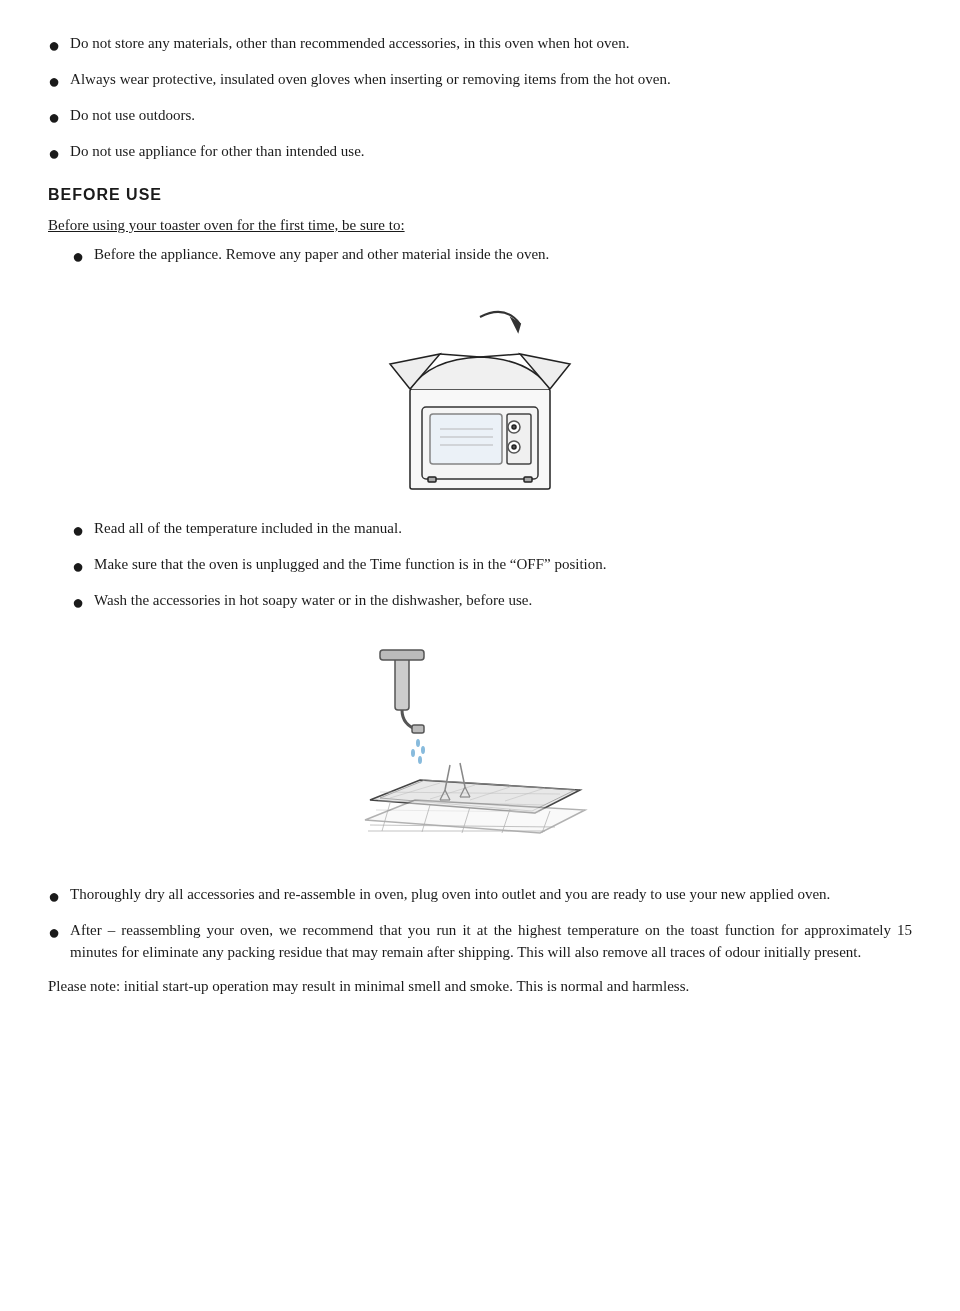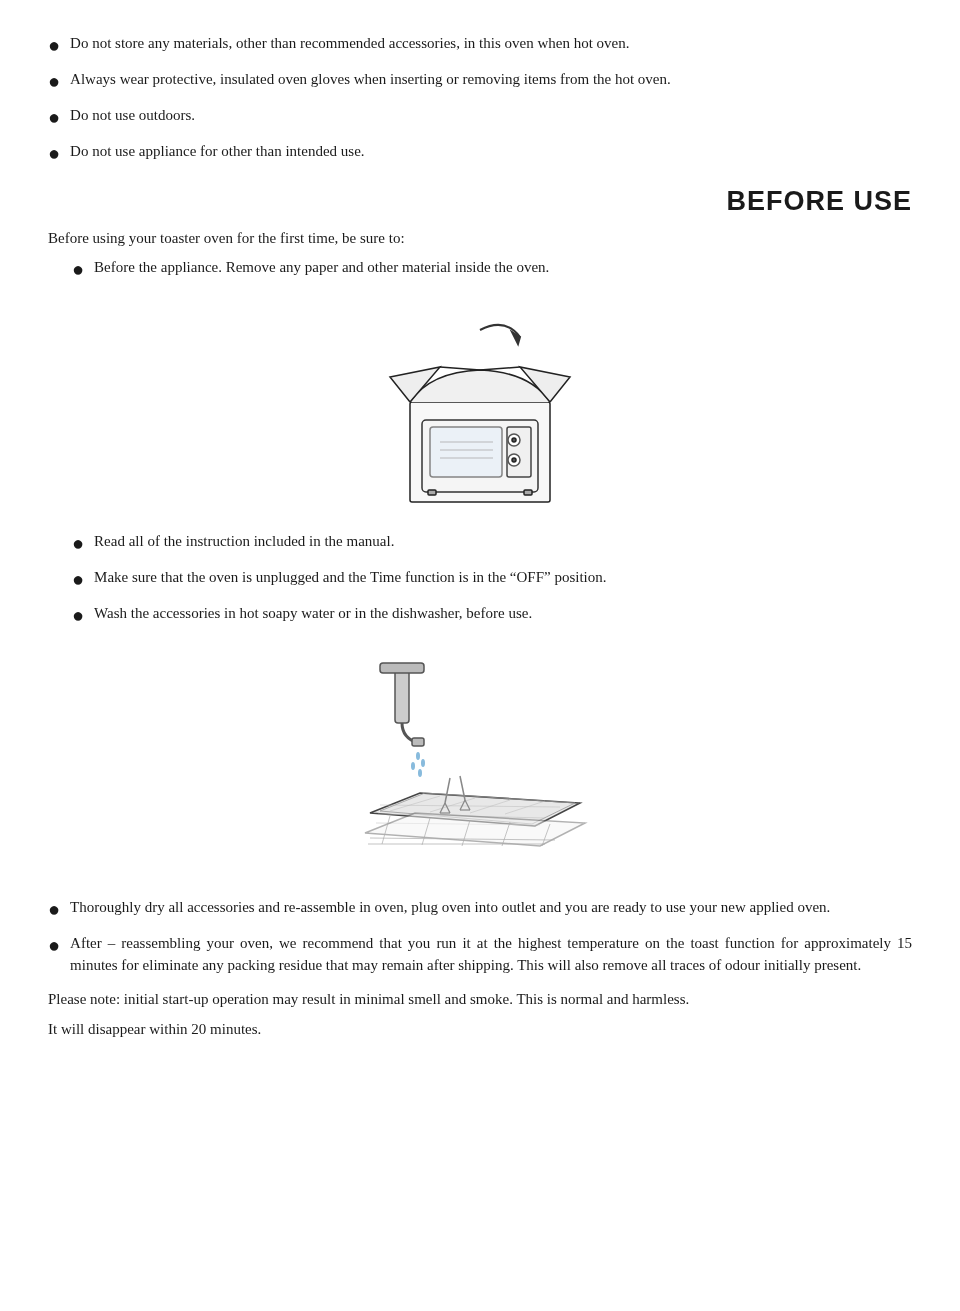--- a/index.html
+++ b/index.html
@@ -23,30 +23,31 @@
       margin-bottom: 8px;
       line-height: 1.5;
     }
     .bullet-list li .bullet-dot {
       font-size: 20px;
       margin-right: 10px;
       margin-top: -2px;
       flex-shrink: 0;
     }
     .section-title {
-      text-align: right;
-      font-size: 27px;
+      text-align: left;
+      font-size: 16px;
       font-weight: bold;
       margin: 18px 0 10px 0;
       letter-spacing: 1px;
       font-family: Arial, sans-serif;
     }
     .before-use-intro {
       margin-bottom: 6px;
       line-height: 1.5;
+      text-decoration: underline;
     }
     .illustration-container {
       display: flex;
       justify-content: center;
       margin: 18px 0 18px 0;
     }
     svg.oven-unpack {
       width: 260px;
       height: 210px;
     }
@@ -134,21 +135,21 @@
       <path d="M130,28 Q155,15 170,35" stroke="#333" stroke-width="2"></path>
       <polygon points="170,35 162,30 168,42" fill="#333"></polygon>
     </g>
 
   </svg>
 </div>
 
 <ul class="bullet-list indent-list">
 <li>
       <span class="bullet-dot">●</span>
-      <span>Read all of the instruction included in the manual.</span>
+      <span>Read all of the temperature included in the manual.</span>
     </li>
     <li>
       <span class="bullet-dot">●</span>
       <span>Make sure that the oven is unplugged and the Time function is in the “OFF” position.</span>
     </li>
     <li>
       <span class="bullet-dot">●</span>
       <span>Wash the accessories in hot soapy water or in the dishwasher, before use.</span>
     </li>
   </ul>
@@ -211,14 +212,13 @@
       <span>Thoroughly dry all accessories and re-assemble in oven, plug oven into outlet and you are ready to use your new applied oven.</span>
     </li>
     <li style="text-align: justify;">
       <span class="bullet-dot">●</span>
       <span>After – reassembling your oven, we recommend that you run it at the highest temperature on the toast function for approximately 15 minutes for eliminate any packing residue that may remain after shipping. This will also remove all traces of odour initially present.</span>
     </li>
   </ul>
 
 <div>
 <p class="plain-text">Please note: initial start-up operation may result in minimal smell and smoke. This is normal and harmless.</p>
-    <p class="plain-text">It will disappear within 20 minutes.</p>
   </div>
 
 </body></html>

